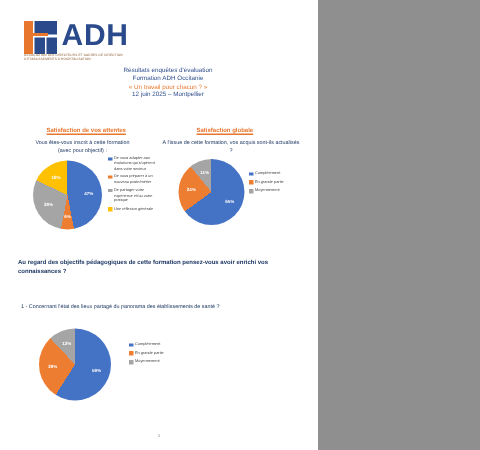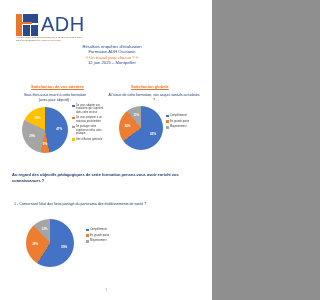--- a/index.html
+++ b/index.html
@@ -5,21 +5,21 @@
   html,body{margin:0;padding:0;background:#8f8f8f;}
   body{font-family:"Liberation Sans",sans-serif;}
   #page{
     position:relative;width:212px;height:300px;background:#ffffff;overflow:hidden;
   }
   
   .logo-wrap{position:absolute;left:16px;top:14px;display:flex;align-items:flex-start;}
   .logo-mark{position:relative;width:22px;height:22px;flex:none;}
   .logo-mark .sq{position:absolute;background:#2b4a8b;}
   .logo-mark .or{position:absolute;background:#e8762c;}
-  .logo-text{font-size:20px;line-height:20px;font-weight:normal;color:#2b4a8b;
+  .logo-text{font-size:20px;line-height:20px;font-weight:bold;color:#2b4a8b;
     letter-spacing:.5px;margin-left:3px;font-family:"Liberation Sans",sans-serif;}
   .logo-sub{position:absolute;left:16px;top:36px;width:80px;font-size:2.1px;
     line-height:3.2px;color:#8a5a2b;letter-spacing:.1px;}
   .doc-title{position:absolute;left:62px;top:44px;width:100px;text-align:center;
     font-size:4.2px;line-height:5.4px;color:#2b4a8b;}
   .doc-title .l3{color:#e8762c;}
   
   .sec-head{position:absolute;font-size:4px;font-weight:bold;color:#e8762c;
     text-decoration:underline;}
   .q-text{position:absolute;font-size:3.6px;line-height:5px;color:#1f3864;}

